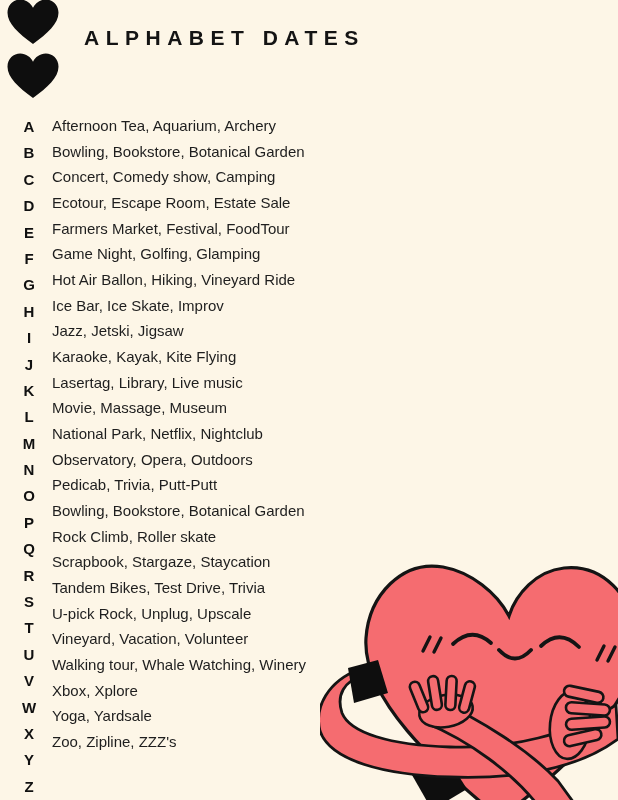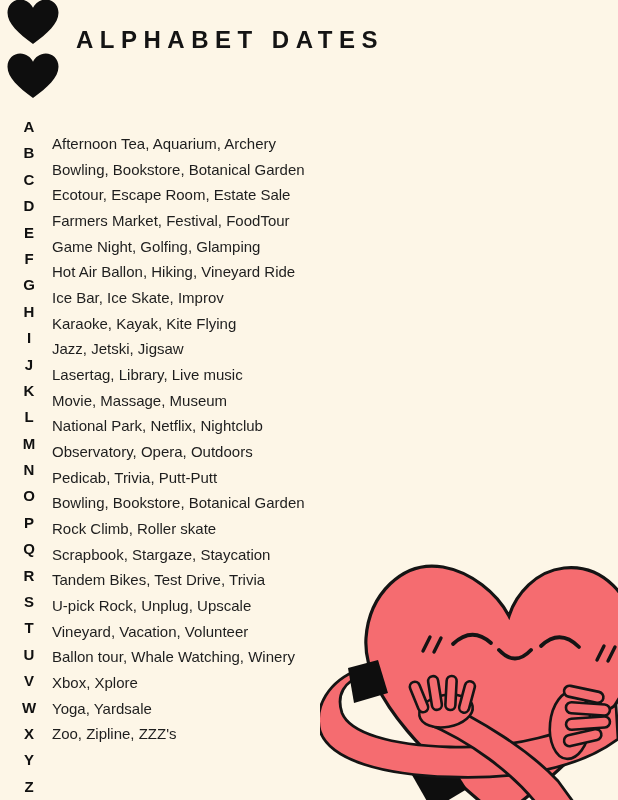--- a/index.html
+++ b/index.html
@@ -7,34 +7,34 @@
     width:618px;height:800px;overflow:hidden;position:relative;
     background:var(--bg,#fdf6e7);
     font-family:"Liberation Sans", sans-serif;
     color:var(--ink,#1a1a1a);
   }
   .page{position:absolute;inset:0;overflow:hidden;}
 
   .top-hearts{position:absolute;left:4px;top:-3px;width:62px;height:112px;}
 
   .title{
-    position:absolute;left:76px;top:26px;
-    font-size:24px;font-weight:800;letter-spacing:6.5px;
+    position:absolute;left:84px;top:26px;
+    font-size:21px;font-weight:800;letter-spacing:6.5px;
     color:var(--ink,#141414);white-space:nowrap;
   }
 
   .letter-column{
     position:absolute;left:18px;top:114px;width:22px;text-align:center;
   }
   .letter{
     height:26.4px;line-height:26.4px;
     font-size:15px;font-weight:700;color:#101010;
   }
   .activity-column{
-    position:absolute;left:52px;top:131px;width:400px;
+    position:absolute;left:52px;top:113px;width:400px;
   }
   .activity{
     height:25.68px;line-height:25.68px;
     font-size:15px;font-weight:400;color:#1e1e1e;white-space:nowrap;
   }
 
   .character{
     position:absolute;left:320px;top:535px;width:298px;height:265px;
   }
   .character svg{display:block;width:298px;height:265px;}
@@ -82,39 +82,40 @@
       <div class="letter">V</div>
       <div class="letter">W</div>
       <div class="letter">X</div>
       <div class="letter">Y</div>
       <div class="letter">Z</div>
     </div>
 
   <div class="activity-column">
       <div class="activity">Afternoon Tea, Aquarium, Archery</div>
       <div class="activity">Bowling, Bookstore, Botanical Garden</div>
+      <div class="activity">Concert, Comedy show, Camping</div>
       <div class="activity">Ecotour, Escape Room, Estate Sale</div>
       <div class="activity">Farmers Market, Festival, FoodTour</div>
       <div class="activity">Game Night, Golfing, Glamping</div>
       <div class="activity">Hot Air Ballon, Hiking, Vineyard Ride</div>
       <div class="activity">Ice Bar, Ice Skate, Improv</div>
+      <div class="activity">Jazz, Jetski, Jigsaw</div>
       <div class="activity">Karaoke, Kayak, Kite Flying</div>
-      <div class="activity">Jazz, Jetski, Jigsaw</div>
       <div class="activity">Lasertag, Library, Live music</div>
       <div class="activity">Movie, Massage, Museum</div>
       <div class="activity">National Park, Netflix, Nightclub</div>
       <div class="activity">Observatory, Opera, Outdoors</div>
       <div class="activity">Pedicab, Trivia, Putt-Putt</div>
       <div class="activity">Bowling, Bookstore, Botanical Garden</div>
       <div class="activity">Rock Climb, Roller skate</div>
       <div class="activity">Scrapbook, Stargaze, Staycation</div>
       <div class="activity">Tandem Bikes, Test Drive, Trivia</div>
       <div class="activity">U-pick Rock, Unplug, Upscale</div>
       <div class="activity">Vineyard, Vacation, Volunteer</div>
-      <div class="activity">Ballon tour, Whale Watching, Winery</div>
+      <div class="activity">Walking tour, Whale Watching, Winery</div>
       <div class="activity">Xbox, Xplore</div>
       <div class="activity">Yoga, Yardsale</div>
       <div class="activity">Zoo, Zipline, ZZZ's</div>
     </div>
 
   <div class="character">
     <svg viewBox="0 0 298 265" aria-hidden="true">
 
       <path class="coral-fill" stroke-width="3.2" d="M180 283 C115 230 42 163 46 103 C49 60 82 25 123 32 C151 37 177 58 189 81 C196 59 216 36 244 33 C282 29 313 60 316 103 C319 157 268 217 180 283 Z"></path>
 

